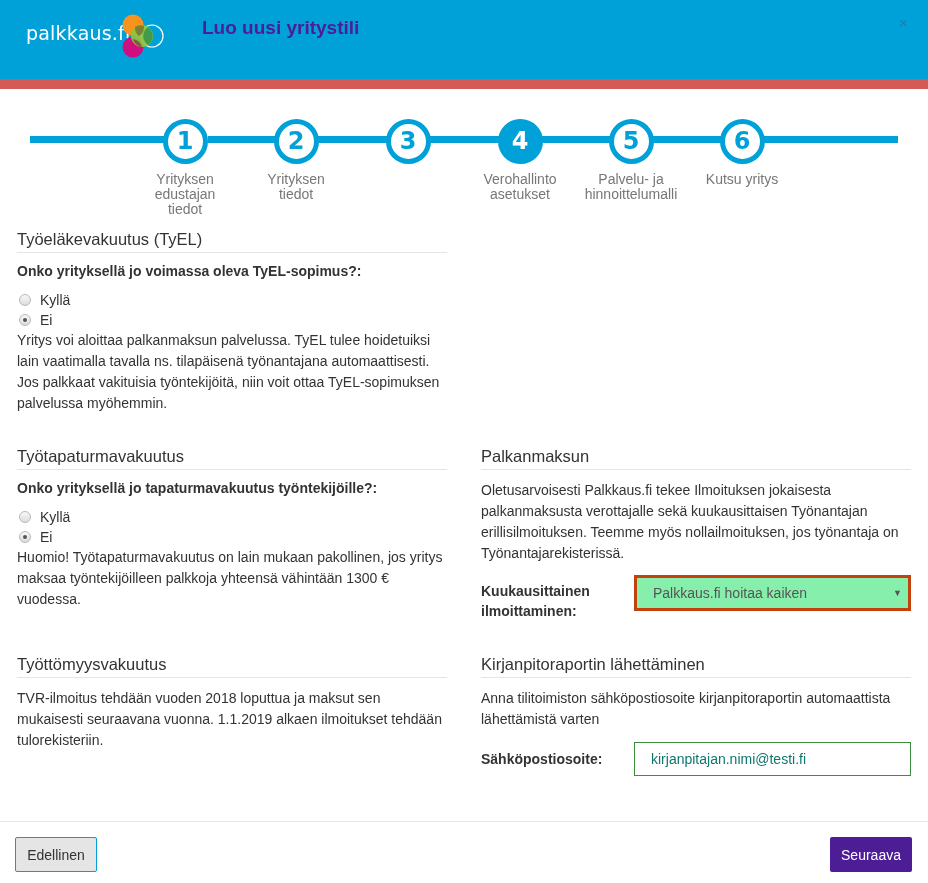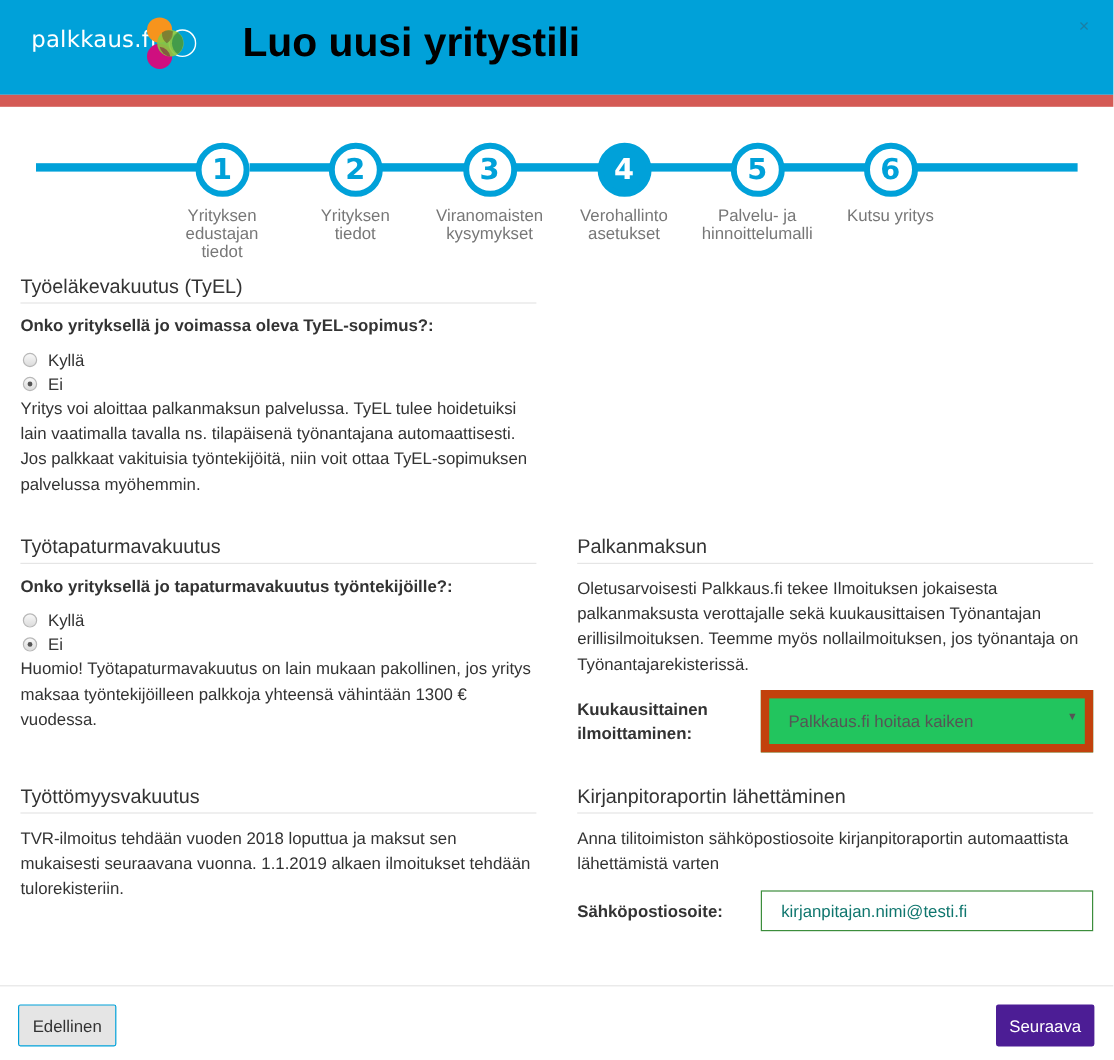--- a/index.html
+++ b/index.html
@@ -3,41 +3,41 @@
   <meta charset="utf-8">
   <style>
     * { box-sizing: border-box; margin: 0; padding: 0; }
     html, body { width: 928px; height: 883px; background: #ffffff; overflow: hidden; }
     body { font-family: "Liberation Sans", "DejaVu Sans", sans-serif; color: #333333; font-size: 14px; position: relative; }
 
     .header { position: absolute; left: 0; top: 0; width: 928px; height: 79px; background: #00a1d9; }
     .header-stripe { position: absolute; left: 0; top: 79px; width: 928px; height: 10px; background: #d45a55; }
     .logo-text { position: absolute; left: 26px; top: 22px; color: #ffffff; font-size: 19px; letter-spacing: 0.2px; font-family: "DejaVu Sans", sans-serif; }
     .logo-mark { position: absolute; left: 118px; top: 13px; width: 46px; height: 46px; }
-    .title { position: absolute; left: 202px; top: 17px; color: #000000; font-size: 34px; font-weight: bold; font-family: "Liberation Sans", sans-serif; }
+    .title { position: absolute; left: 202px; top: 17px; color: #4c1d95; font-size: 19px; font-weight: bold; font-family: "Liberation Sans", sans-serif; }
     .close-btn { position: absolute; left: 899px; top: 14px; color: #1a7fa6; font-size: 15px; cursor: pointer; }
 
     .stepper { position: absolute; left: 0; top: 100px; width: 928px; height: 120px; }
     .step-line { position: absolute; top: 36px; height: 7px; background: #00a1d9; }
     .step { position: absolute; top: 19px; width: 110px; text-align: center; }
     .step-circle { margin: 0 auto; width: 45px; height: 45px; border-radius: 50%; border: 5px solid #00a1d9; background: #fff; color: #00a1d9; font-size: 24px; font-weight: bold; line-height: 35px; text-align: center; font-family: "DejaVu Sans", sans-serif; }
     .step.active .step-circle { background: #00a1d9; color: #fff; }
     .step-label { margin-top: 8px; color: #777777; font-size: 14px; line-height: 15px; }
 
     .section { position: absolute; }
     .section-title { font-size: 16.5px; color: #333; padding-bottom: 3px; border-bottom: 1px solid #e5e5e5; margin-bottom: 10px; line-height: 20px; }
     .question { font-weight: bold; font-size: 14px; margin-bottom: 11px; }
     .radio-row { display: flex; align-items: center; height: 20px; font-size: 14px; }
     .radio { width: 12px; height: 12px; border-radius: 50%; border: 1px solid #b8b8b8; background: linear-gradient(#f8f8f8, #dcdcdc); margin-right: 9px; margin-left: 2px; position: relative; }
     .radio.checked::after { content: ""; position: absolute; left: 3px; top: 3px; width: 4px; height: 4px; border-radius: 50%; background: #555; }
     .para { font-size: 14px; line-height: 21px; color: #333; }
 
     .field-row { display: flex; align-items: flex-start; margin-top: 11px; }
     .field-label { width: 153px; font-weight: bold; font-size: 14px; line-height: 20px; padding-top: 6px; }
-    .select { width: 277px; height: 52px; border: 7px solid #c2410c; background: #22c55e; display: flex; align-items: center; padding-left: 16px; color: #555; font-size: 14px; position: relative; }
+    .select { width: 277px; height: 36px; border: 3px solid #c2410c; background: #86efac; display: flex; align-items: center; padding-left: 16px; color: #555; font-size: 14px; position: relative; }
     .select-caret { position: absolute; right: 6px; top: 10px; font-size: 9px; color: #555; }
     .input { width: 277px; height: 34px; border: 1px solid #3c8d3c; background: #fff; padding-left: 16px; color: #0f766e; font-size: 14px; font-family: "Liberation Sans", sans-serif; }
 
     .footer { position: absolute; left: 0; top: 821px; width: 928px; height: 62px; border-top: 1px solid #e5e5e5; }
     .btn-prev { position: absolute; left: 15px; top: 15px; width: 82px; height: 35px; border: 1px solid #00a1d9; background: #e5e5e5; color: #333; font-size: 14px; border-radius: 2px; font-family: "Liberation Sans", sans-serif; }
     .btn-next { position: absolute; left: 830px; top: 15px; width: 82px; height: 35px; border: none; background: #4c1d95; color: #fff; font-size: 14px; border-radius: 2px; font-family: "Liberation Sans", sans-serif; }
   </style>
 </head>
 <body>
 
@@ -69,21 +69,20 @@
   <div class="step" style="left:130px;">
     <div class="step-circle">1</div>
     <div class="step-label" style="width:70px;margin-left:20px;">Yrityksen edustajan tiedot</div>
   </div>
   <div class="step" style="left:241px;">
     <div class="step-circle">2</div>
     <div class="step-label" style="width:70px;margin-left:20px;">Yrityksen tiedot</div>
   </div>
   <div class="step" style="left:353px;">
     <div class="step-circle">3</div>
-    <div class="step-label">Viranomaisten kysymykset</div>
   </div>
   <div class="step active" style="left:465px;">
     <div class="step-circle">4</div>
     <div class="step-label">Verohallinto asetukset</div>
   </div>
   <div class="step" style="left:576px;">
     <div class="step-circle">5</div>
     <div class="step-label" style="width:100px;margin-left:5px;">Palvelu- ja hinnoittelumalli</div>
   </div>
   <div class="step" style="left:687px;">

